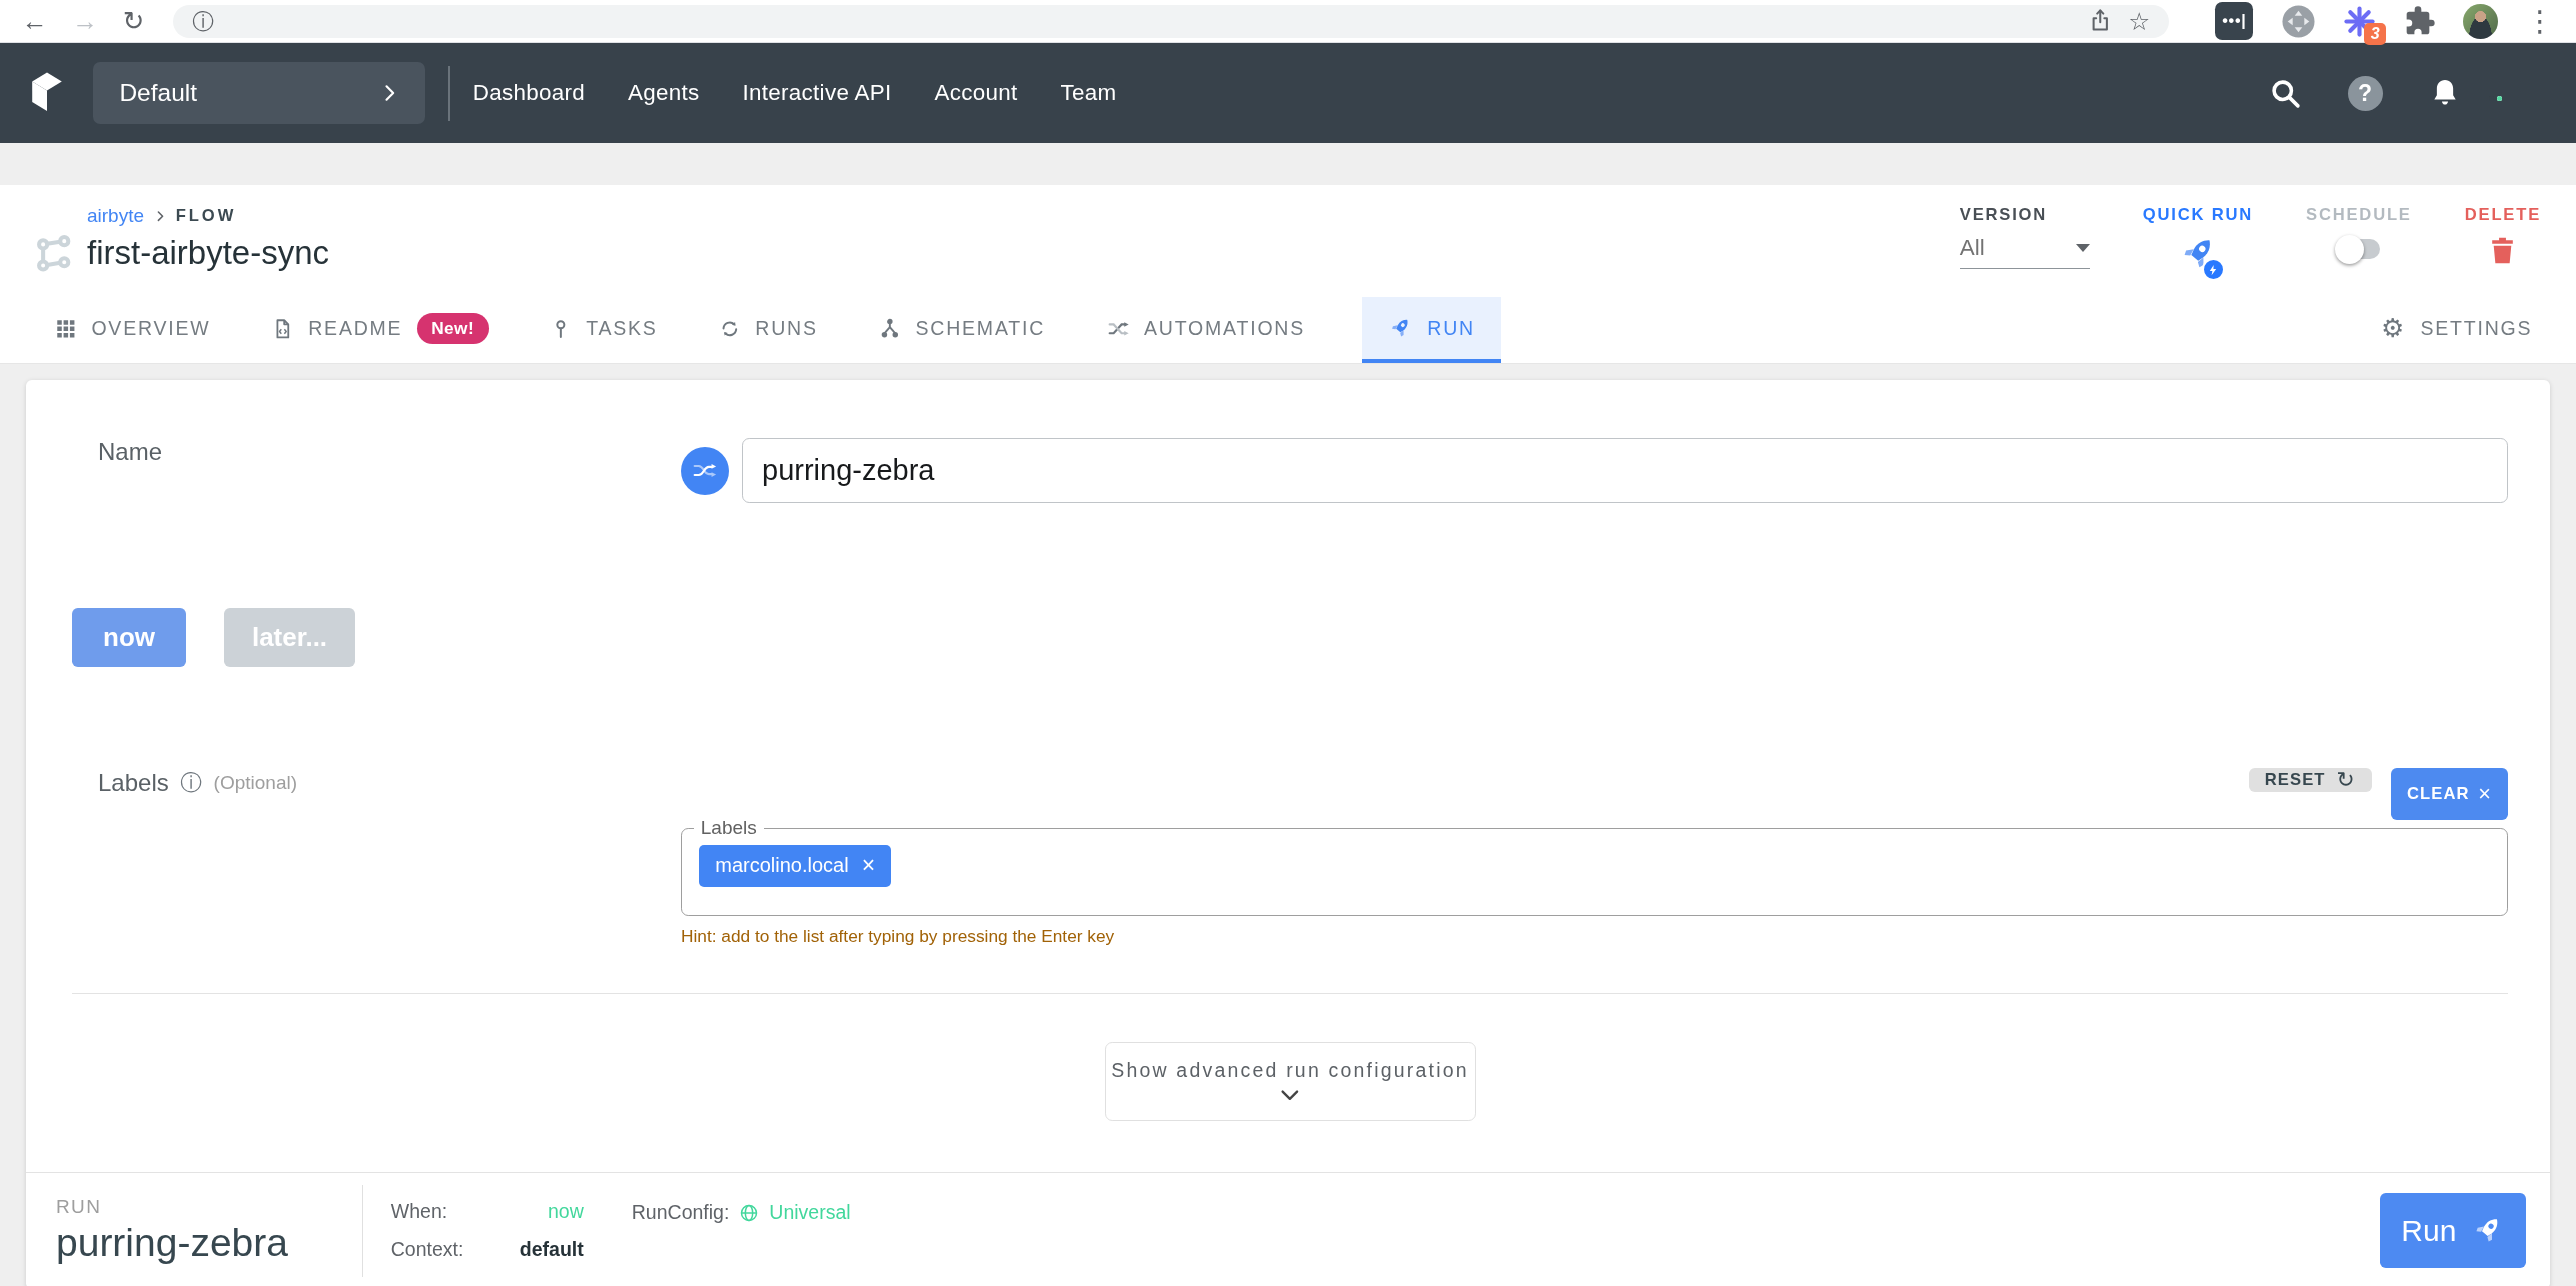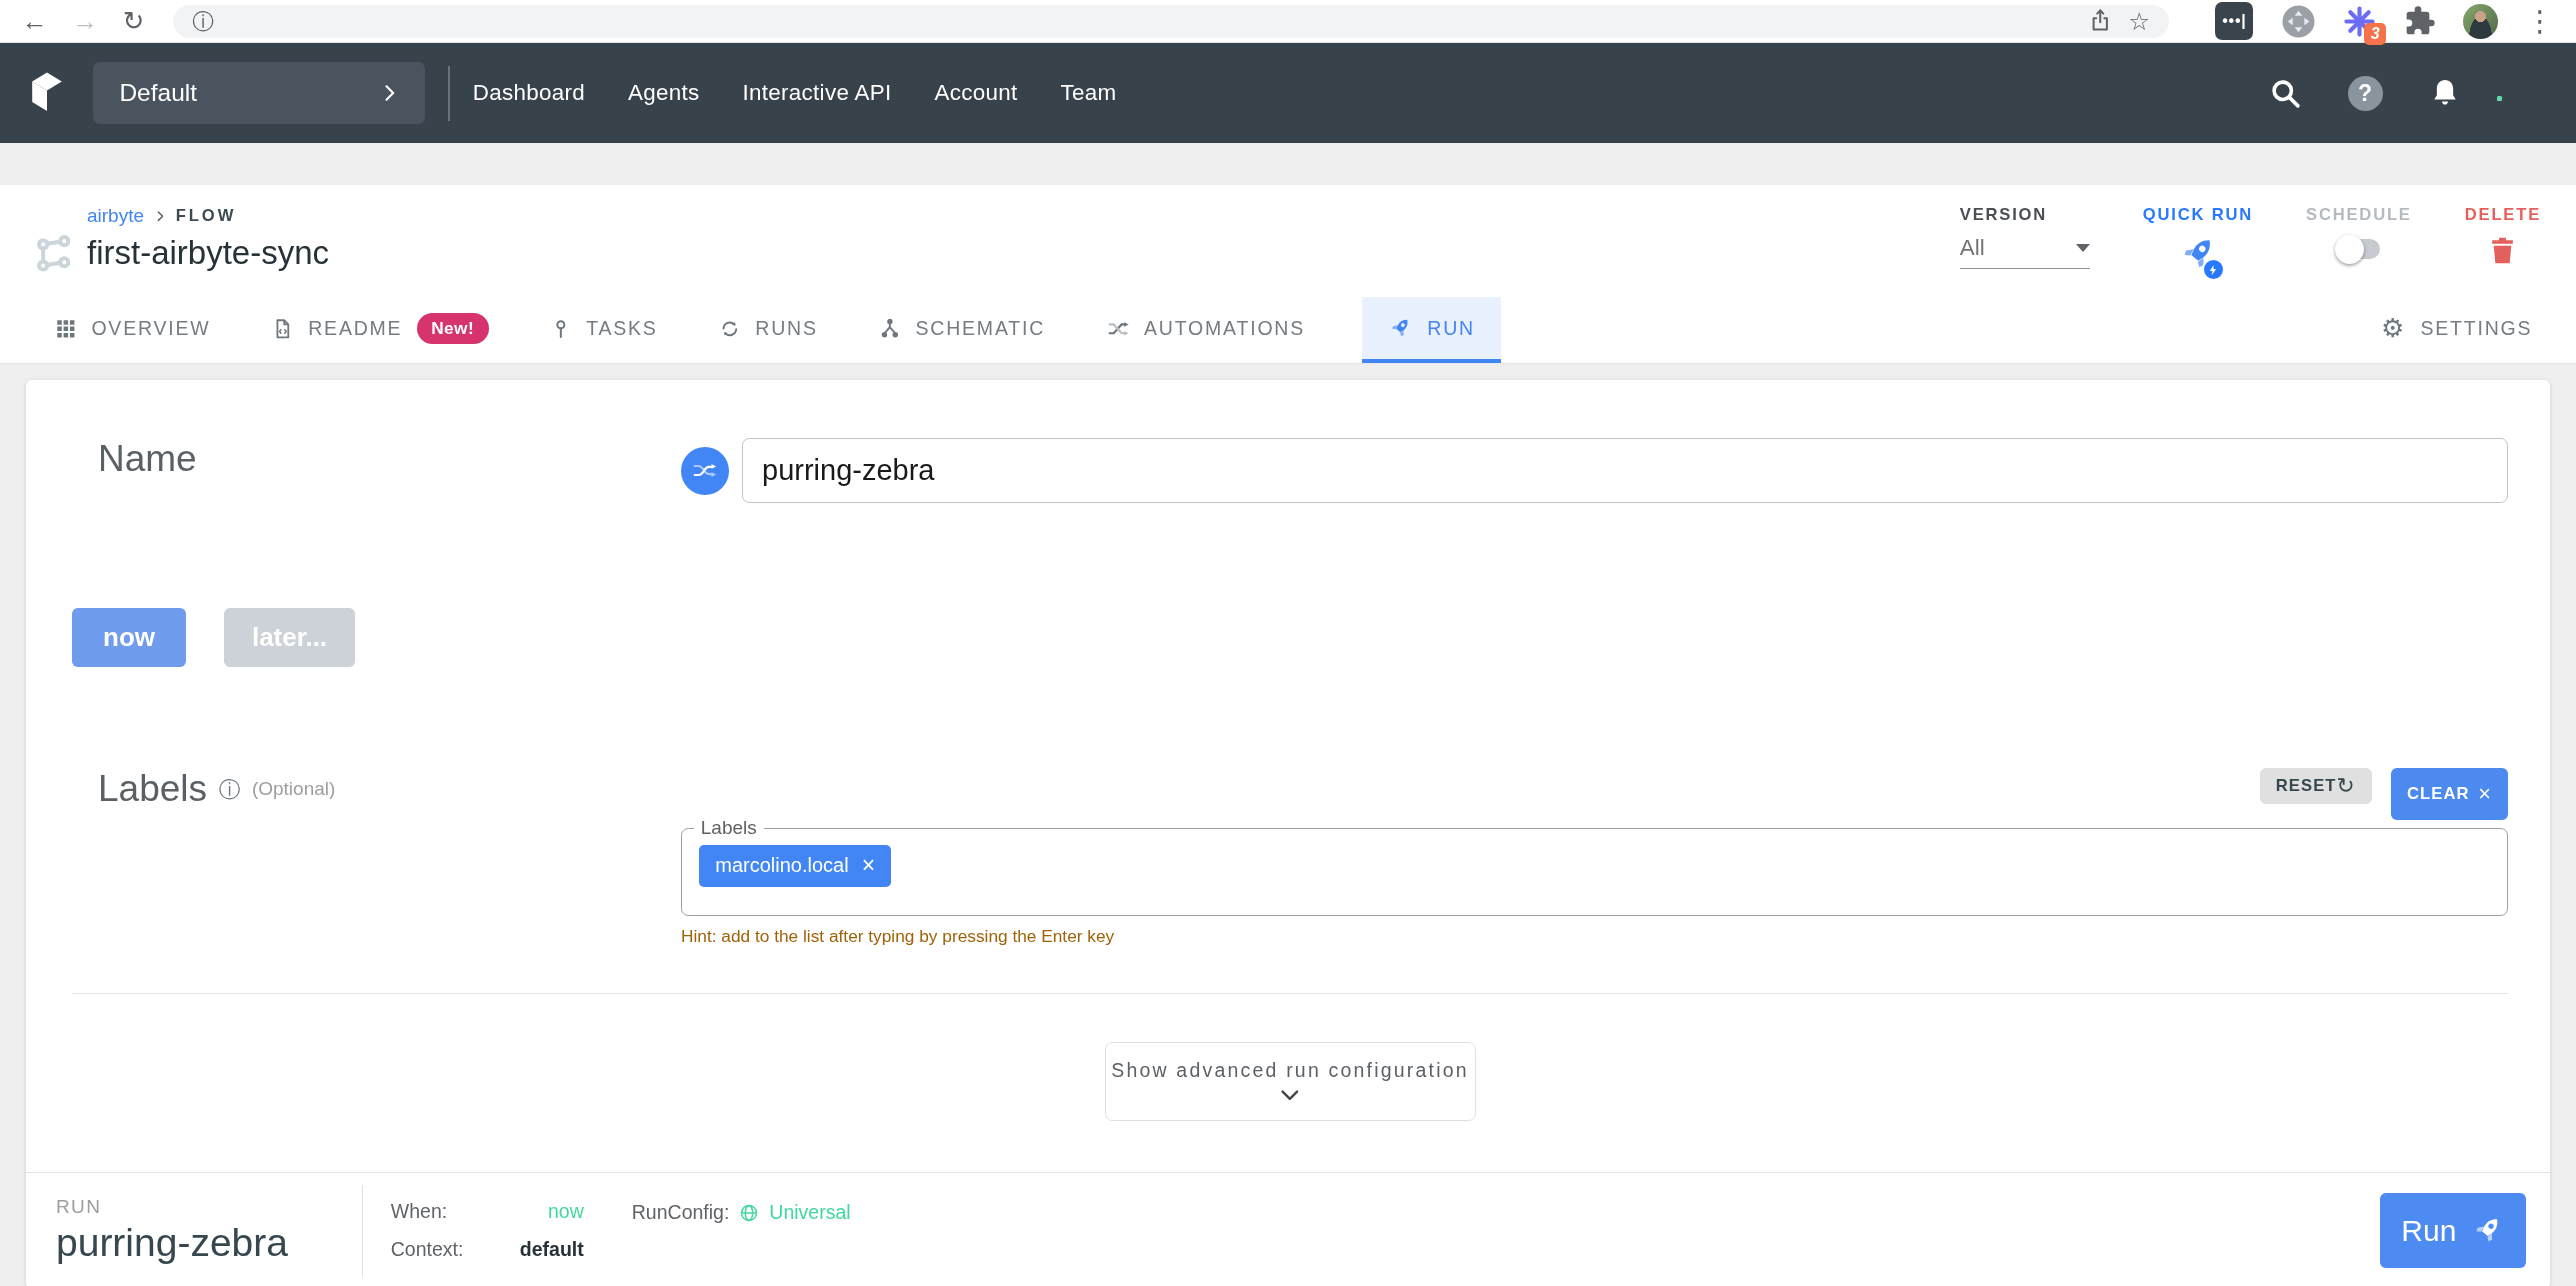--- a/index.html
+++ b/index.html
@@ -94,43 +94,43 @@
   .gear-glyph { font-size: 26px; line-height: 1; }
   .new-badge { background: #d6336f; color: #fff; font-size: 17.3px; font-weight: bold;
     padding: 5px 14.4px; border-radius: 721px; letter-spacing: 0.4px; }
 
   
   .page-body { padding: 16px 26px 59px 26px; }
   .card { background: #fff; border-radius: 5.8px; box-shadow: 0 1.4px 5.8px rgba(0,0,0,.14);
     padding: 0 42px 0 46px; }
   .form-row { display: flex; }
   .row-label-col { width: 609px; flex-shrink: 0; padding-left: 26px; }
-  .row-label { font-size: 37px; color: #5a6166; }
+  .row-label { font-size: 24px; color: #5a6166; }
   .row-field-col { flex: 1; }
   .name-row { padding-top: 58px; }
   .name-row .row-label { padding-top: 17.3px; }
   .name-field { display: flex; align-items: center; gap: 13px; }
   .shuffle-btn { width: 48px; height: 48px; border-radius: 50%; background: #4285f4;
     display: flex; align-items: center; justify-content: center; cursor: pointer; flex-shrink: 0; }
   .name-input { flex: 1; height: 65px; border: 1.4px solid #c0c4c8; border-radius: 7.2px;
     font-size: 29px; color: #17191b; padding: 0 19px; font-family: inherit; outline: none; background: #fff; }
   .start-row { margin-top: 105px; }
   .start-btns { display: flex; gap: 38px; }
   .btn-now { width: 114px; height: 59px; background: #6f9cec; color: #fff; font-weight: bold;
     font-size: 26px; border: none; border-radius: 5.8px; cursor: pointer; font-family: inherit; }
   .btn-later { width: 131px; height: 59px; background: #ccd2d7; color: #fff; font-weight: bold;
     font-size: 26px; border: none; border-radius: 5.8px; cursor: pointer; font-family: inherit; }
   .labels-row { margin-top: 101px; }
   .labels-caption { display: flex; align-items: center; gap: 11.6px; }
   .info-glyph { font-size: 21.7px; color: #6f777e; }
   .optional { font-size: 19px; color: #9e9e9e; }
   .labels-actions { display: flex; justify-content: flex-end; gap: 19px; margin-bottom: 7.2px; }
-  .btn-reset { height: 36px; padding: 0 16px; background: #e0e0e0; border: none; border-radius: 5.8px;
+  .btn-reset { height: 24px; padding: 0 16px; background: #e0e0e0; border: none; border-radius: 5.8px;
     font-size: 16.6px; font-weight: bold; letter-spacing: 1.1px; color: #37474f; cursor: pointer;
-    display: flex; align-items: center; gap: 0; font-family: inherit; }
+    display: flex; align-items: center; gap: 11px; font-family: inherit; }
   .btn-reset .re-ic { font-size: 21.7px; font-weight: normal; }
   .btn-clear { height: 52px; padding: 0 16px; background: #4d8af0; border: none; border-radius: 5.8px;
     font-size: 16.6px; font-weight: bold; letter-spacing: 1.1px; color: #fff; cursor: pointer;
     display: flex; align-items: center; gap: 8.7px; font-family: inherit; }
   .btn-clear .x-ic { font-size: 21.7px; font-weight: normal; }
   .labels-fieldset { border: 1.4px solid #9e9e9e; border-radius: 7.2px; height: 88px; position: relative;
     padding: 16px 17.3px; }
   .labels-legend { position: absolute; top: -11.6px; left: 11.6px; background: #fff; padding: 0 7.2px;
     font-size: 19px; color: #616161; }
   .chip { display: inline-flex; align-items: center; gap: 13px; height: 42px; background: #4285f4;

